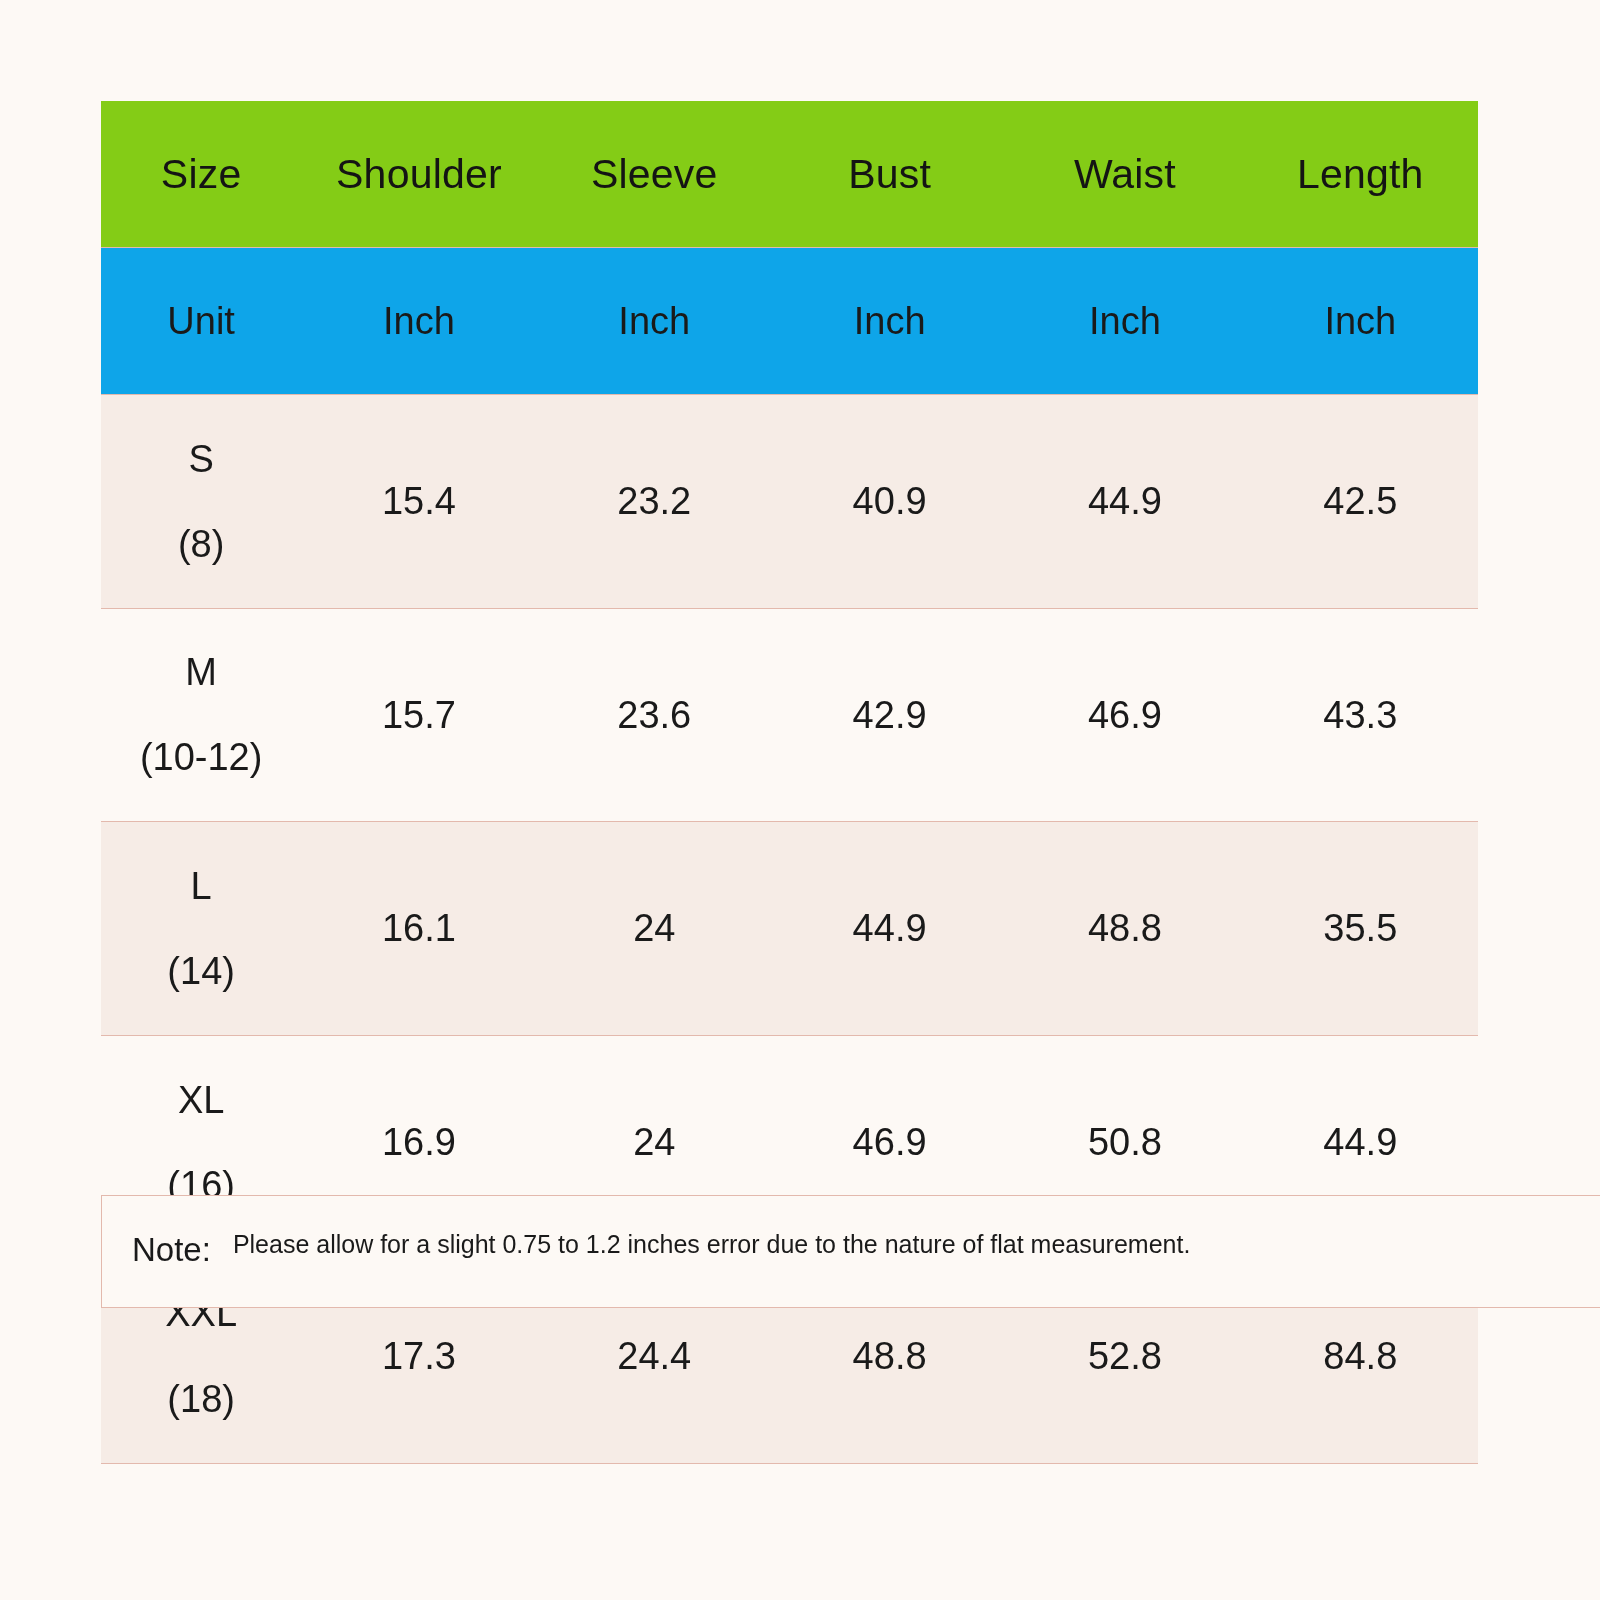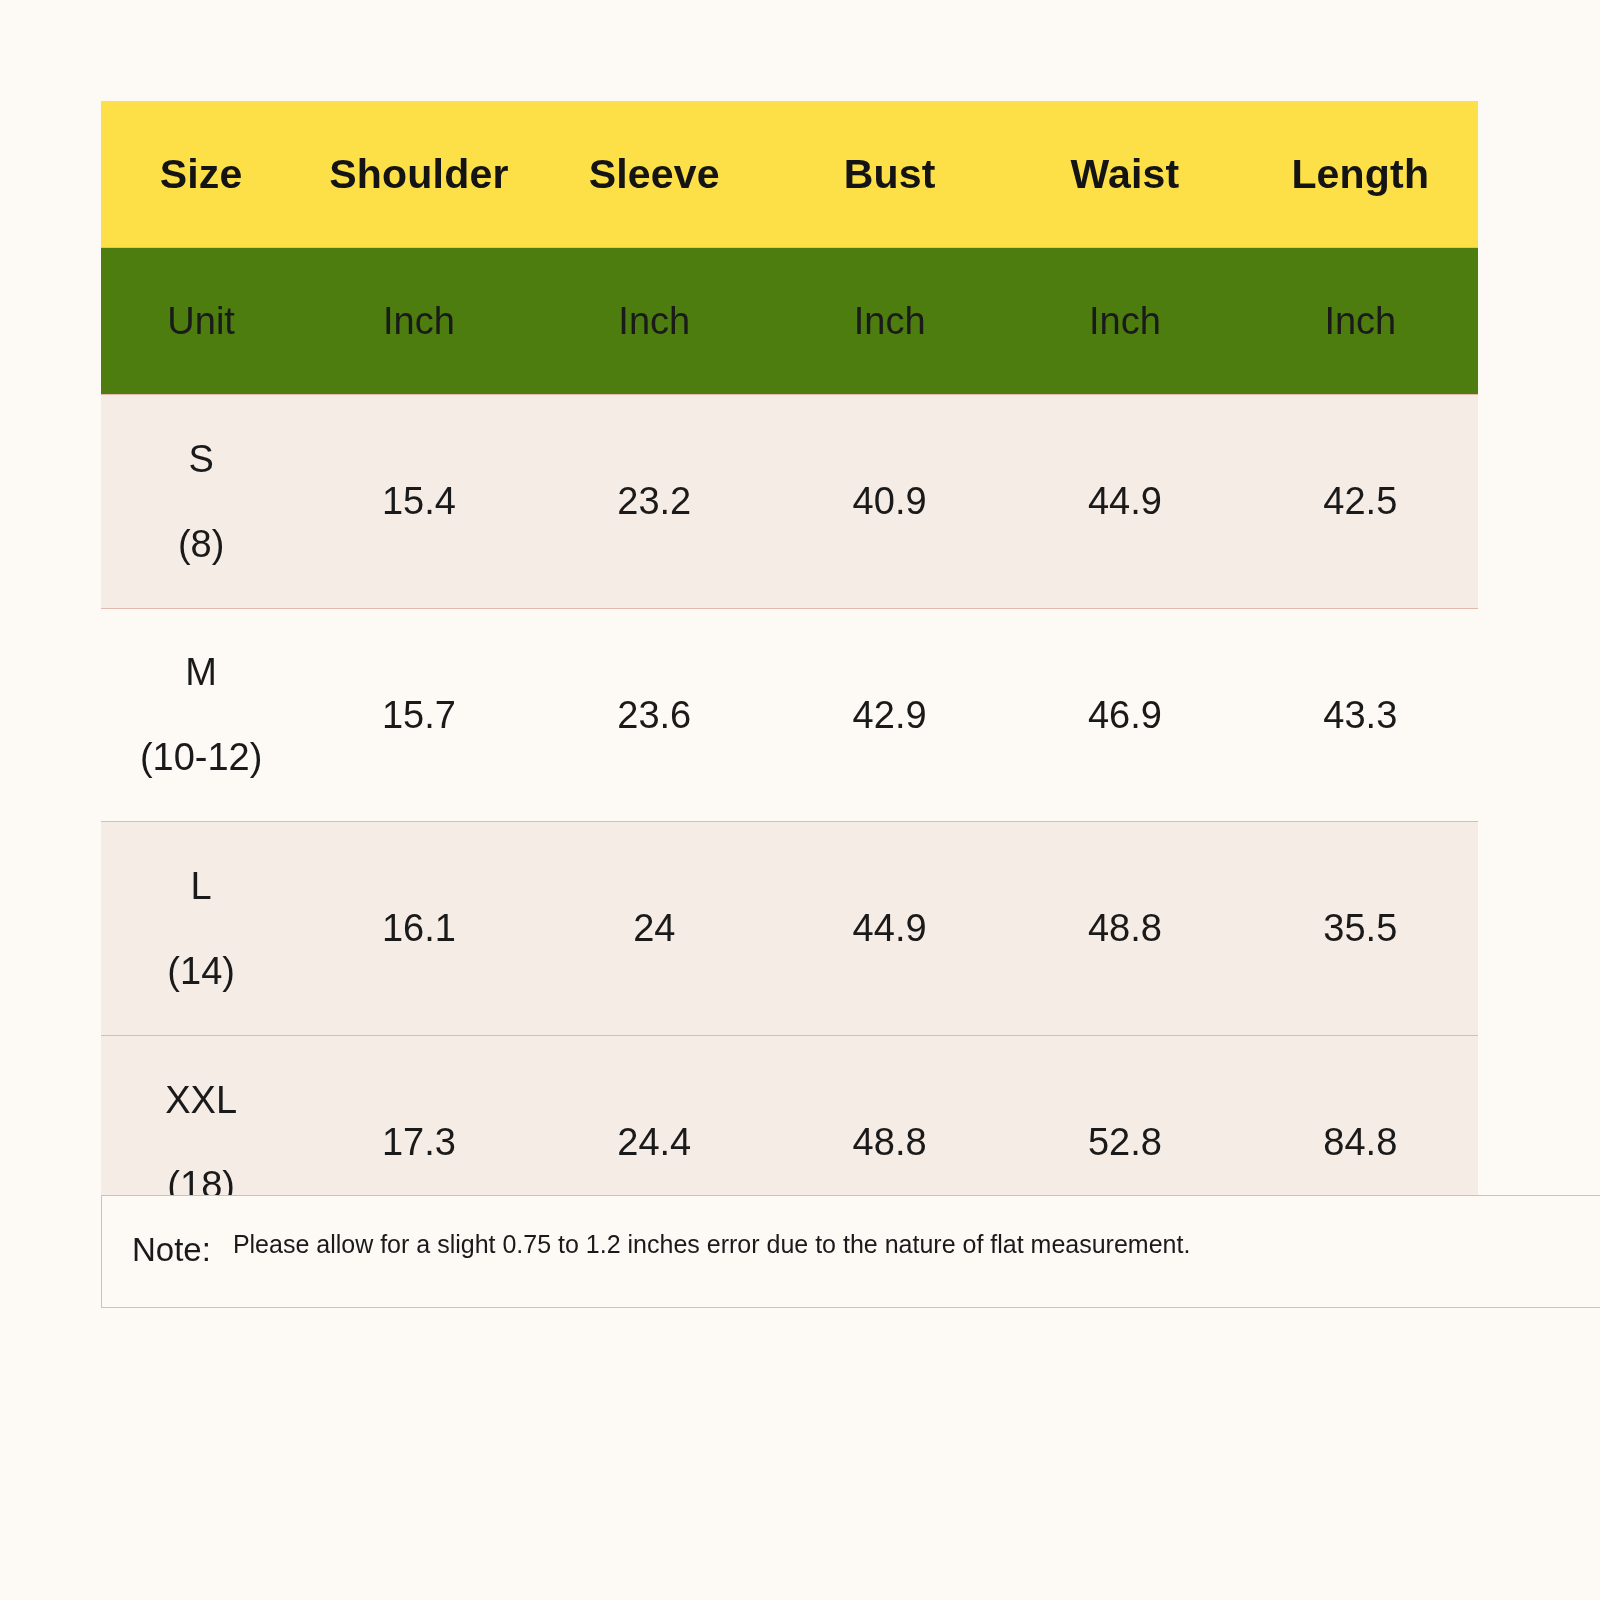--- a/index.html
+++ b/index.html
@@ -31,39 +31,39 @@
   .size-table col.c-size   { width: 200px; }
   .size-table col.c-col    { width: 235px; }
   .size-table th,
   .size-table td {
     text-align: center;
     vertical-align: middle;
     padding: 0;
     border: 0;
   }
   .size-table thead th {
-    background: #fde047;
+    background: #84cc16;
     height: 146px;
     font-size: 41px;
-    font-weight: 700;
+    font-weight: 400;
     letter-spacing: 0.2px;
     color: #141414;
   }
   .size-table tbody tr {
     border-top: 1.5px solid #e3b9ad;
     border-bottom: 1.5px solid #e3b9ad;
   }
   .size-table tbody td {
     height: 146px;
     font-size: 38px;
     font-weight: 400;
     color: #1a1a1a;
   }
   .row-unit td {
-    background: #4d7c0f;
+    background: #0ea5e9;
   }
   .row-alt td {
     background: #f6ece6;
   }
   .row-plain td {
     background: #fdf9f5;
   }
   .size-cell {
     line-height: 1.12;
     white-space: pre-line;
@@ -166,20 +166,31 @@
           <span class="size-main">L</span>
           <span class="size-sub">(14)</span>
         </td>
         <td>16.1</td>
         <td>24</td>
         <td>44.9</td>
         <td>48.8</td>
         <td>35.5</td>
       </tr>
 
+      <tr class="row-plain">
+        <td class="size-cell">
+          <span class="size-main">XL</span>
+          <span class="size-sub">(16)</span>
+        </td>
+        <td>16.9</td>
+        <td>24</td>
+        <td>46.9</td>
+        <td>50.8</td>
+        <td>44.9</td>
+      </tr>
 
       <tr class="row-alt">
         <td class="size-cell">
           <span class="size-main">XXL</span>
           <span class="size-sub">(18)</span>
         </td>
         <td>17.3</td>
         <td>24.4</td>
         <td>48.8</td>
         <td>52.8</td>

